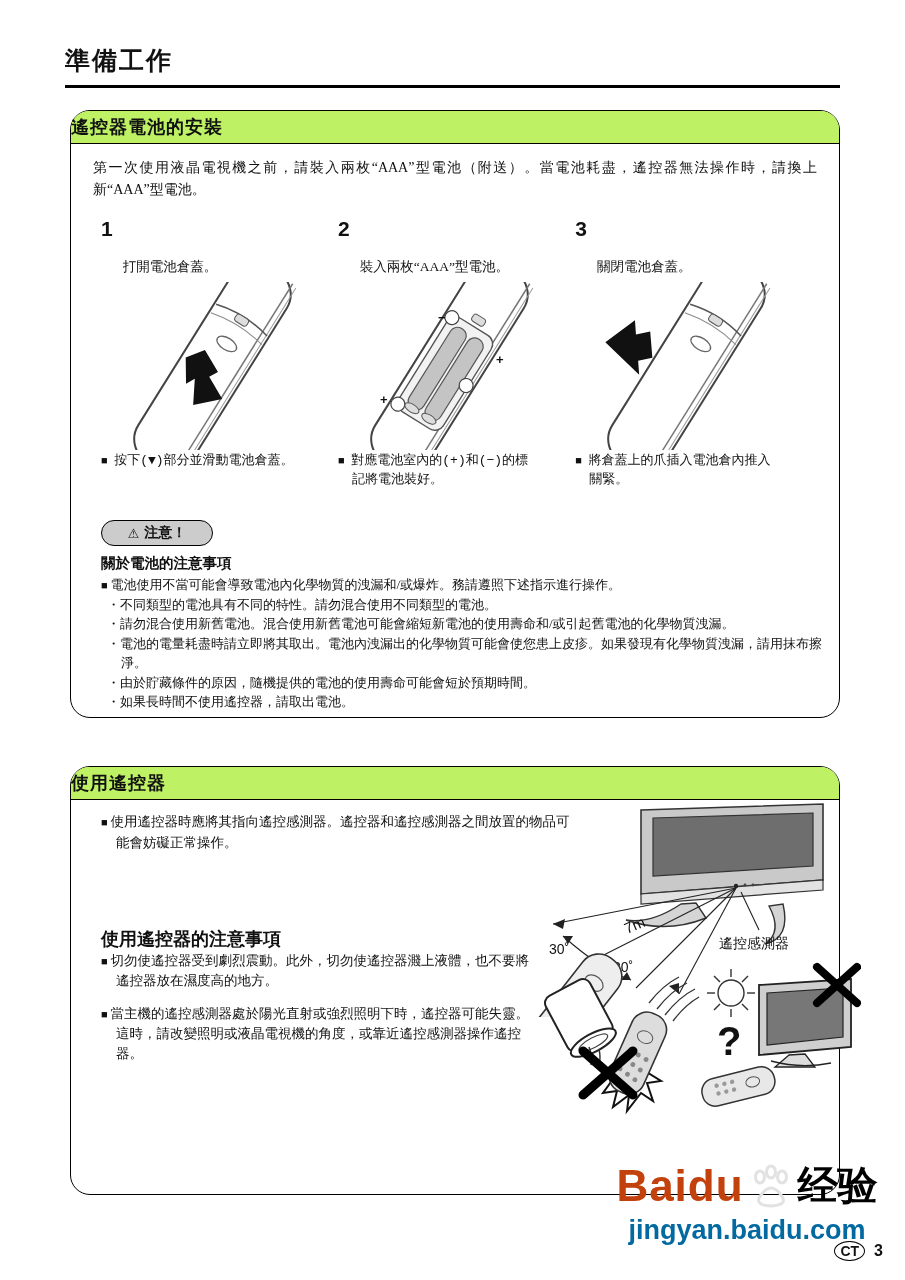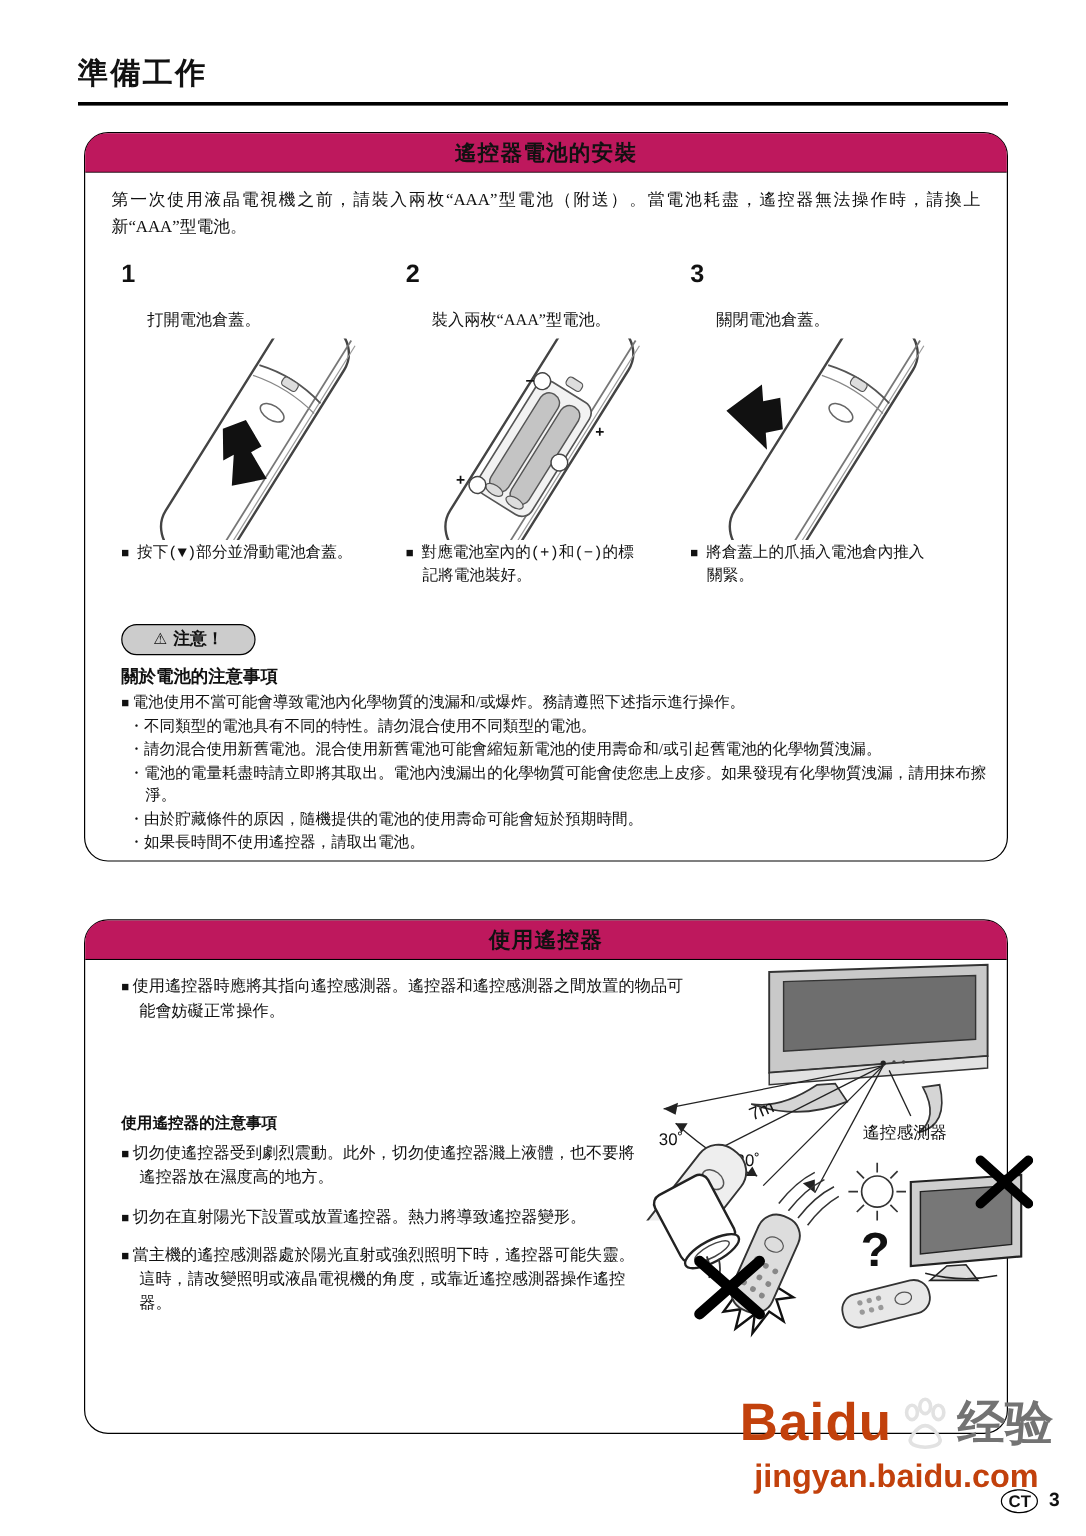--- a/index.html
+++ b/index.html
@@ -14,23 +14,23 @@
   .page-header { position:absolute; left:65px; top:44px; width:775px; }
   .page-title { font-family:"Liberation Sans","DejaVu Sans",sans-serif; font-weight:bold; font-size:25px; letter-spacing:2px; }
   .page-rule { margin-top:8px; height:3px; background:#000; }
 
   
   .section-box {
     position:absolute; left:70px; width:770px;
     border:1.6px solid #000; border-radius:20px; background:#fff;
   }
   .section-title-band {
-    height:33px; background:#be185d; border-bottom:1.6px solid #000;
+    height:33px; background:#bef264; border-bottom:1.6px solid #000;
     border-radius:18px 18px 0 0;
-    display:flex; align-items:center; justify-content:center;
+    display:flex; align-items:center; justify-content:flex-start;
   }
   .section-title {
     font-family:"Liberation Sans","DejaVu Sans",sans-serif;
     font-weight:bold; font-size:18px; letter-spacing:1px;
   }
 
   
   #battery-box { top:110px; height:608px; }
   .intro-text {
     padding:13px 22px 0 22px; font-size:14px; line-height:1.55; text-align:justify;
@@ -74,42 +74,42 @@
 
   
   #remote-box { top:766px; height:429px; }
   .usage-note {
     position:absolute; left:30px; top:45px; width:470px;
     font-size:13.5px; line-height:1.55; padding-left:15px; text-indent:-15px;
   }
   .usage-note::before { content:"■ "; font-size:11px; }
   .notes-heading {
     position:absolute; left:30px; top:160px;
-    font-family:"Liberation Sans","DejaVu Sans",sans-serif; font-weight:bold; font-size:13px;
+    font-family:"Liberation Sans","DejaVu Sans",sans-serif; font-weight:bold; font-size:18px;
   }
   ul.remote-notes { position:absolute; left:30px; top:184px; width:440px; list-style:none; }
   ul.remote-notes li {
     font-size:13.5px; line-height:1.5; padding-left:15px; text-indent:-15px; margin-bottom:12px;
   }
   ul.remote-notes li::before { content:"■ "; font-size:11px; }
 
   .tv-diagram { position:absolute; right:8px; top:35px; }
   .dont-illustration { position:absolute; left:450px; top:188px; }
 
   svg text { font-family:"Liberation Sans","DejaVu Sans",sans-serif; }
 
   
   .watermark {
     position:absolute; right:8px; top:1158px; width:300px; text-align:center;
     color:#e4e4e4; user-select:none;
   }
   .wm-row { display:flex; align-items:center; justify-content:center; gap:4px; }
   .wm-brand { font-family:"Liberation Sans","DejaVu Sans",sans-serif; font-weight:bold; font-size:44px; letter-spacing:1px; color:#c2410c; }
-  .wm-cn { font-family:Liberation Mono, monospace; font-weight:bold; font-size:40px; color:#737373; }
-  .wm-url { font-family:"Liberation Sans","DejaVu Sans",sans-serif; font-weight:bold; font-size:27px; color:#c2410c; margin-top:2px;text-align:center; }
+  .wm-cn { font-family:Liberation Mono, monospace; font-weight:bold; font-size:40px; color:#000000; }
+  .wm-url { font-family:"Liberation Sans","DejaVu Sans",sans-serif; font-weight:bold; font-size:27px; color:#0369a1; margin-top:2px;text-align:center; }
 
   
   .page-footer { position:absolute; right:22px; top:1241px; display:flex; align-items:center; gap:9px; }
   .region-oval {
     border:1.6px solid #000; border-radius:50%; padding:1px 5px;
     font-family:"Liberation Sans","DejaVu Sans",sans-serif; font-weight:bold; font-size:14px;
   }
   .page-num { font-family:"Liberation Sans","DejaVu Sans",sans-serif; font-weight:bold; font-size:16px; }
 </style>
 </head>
@@ -269,21 +269,20 @@
         <circle cx="48" cy="228" r="3" fill="#bbb" stroke="#555" stroke-width="0.8"></circle>
         <circle cx="60" cy="230" r="3" fill="#bbb" stroke="#555" stroke-width="0.8"></circle>
         <circle cx="72" cy="232" r="3" fill="#bbb" stroke="#555" stroke-width="0.8"></circle>
       </g>
     </svg>
   </div>
 
   <div class="notes-heading">使用遙控器的注意事項</div>
   <ul class="remote-notes">
       <li>切勿使遙控器受到劇烈震動。此外，切勿使遙控器濺上液體，也不要將遙控器放在濕度高的地方。</li>
-      <li>切勿在直射陽光下設置或放置遙控器。熱力將導致遙控器變形。</li>
       <li>當主機的遙控感測器處於陽光直射或強烈照明下時，遙控器可能失靈。這時，請改變照明或液晶電視機的角度，或靠近遙控感測器操作遙控器。</li>
     </ul>
 
   <div class="dont-illustration">
     <svg width="340" height="160" viewBox="0 0 340 160">
 
       <g>
         <g transform="rotate(-28 55 55)">
           <rect x="30" y="30" width="50" height="62" rx="8" fill="#fff" stroke="#222" stroke-width="2"></rect>
           <ellipse cx="55" cy="92" rx="25" ry="9" fill="#fff" stroke="#222" stroke-width="2"></ellipse>

